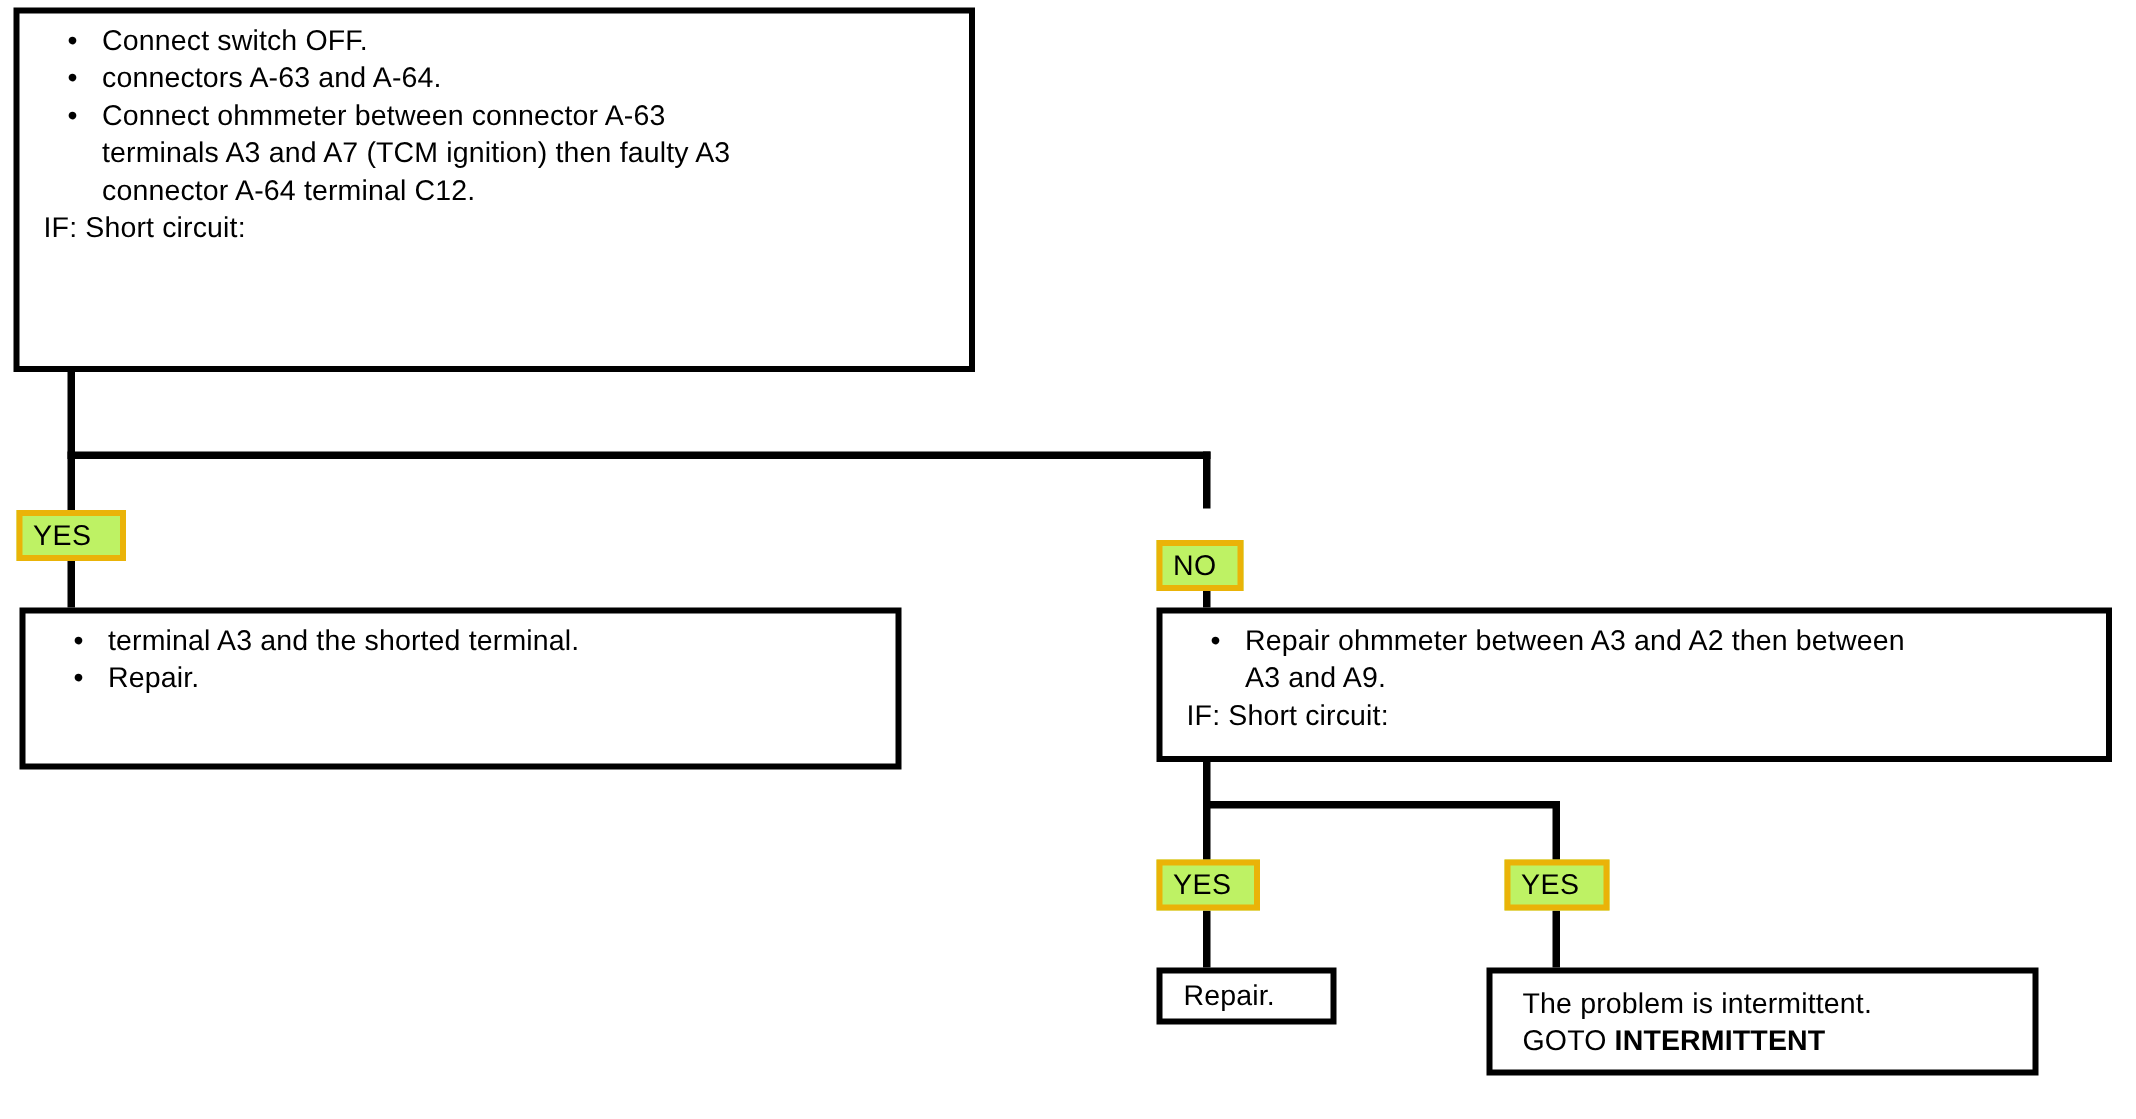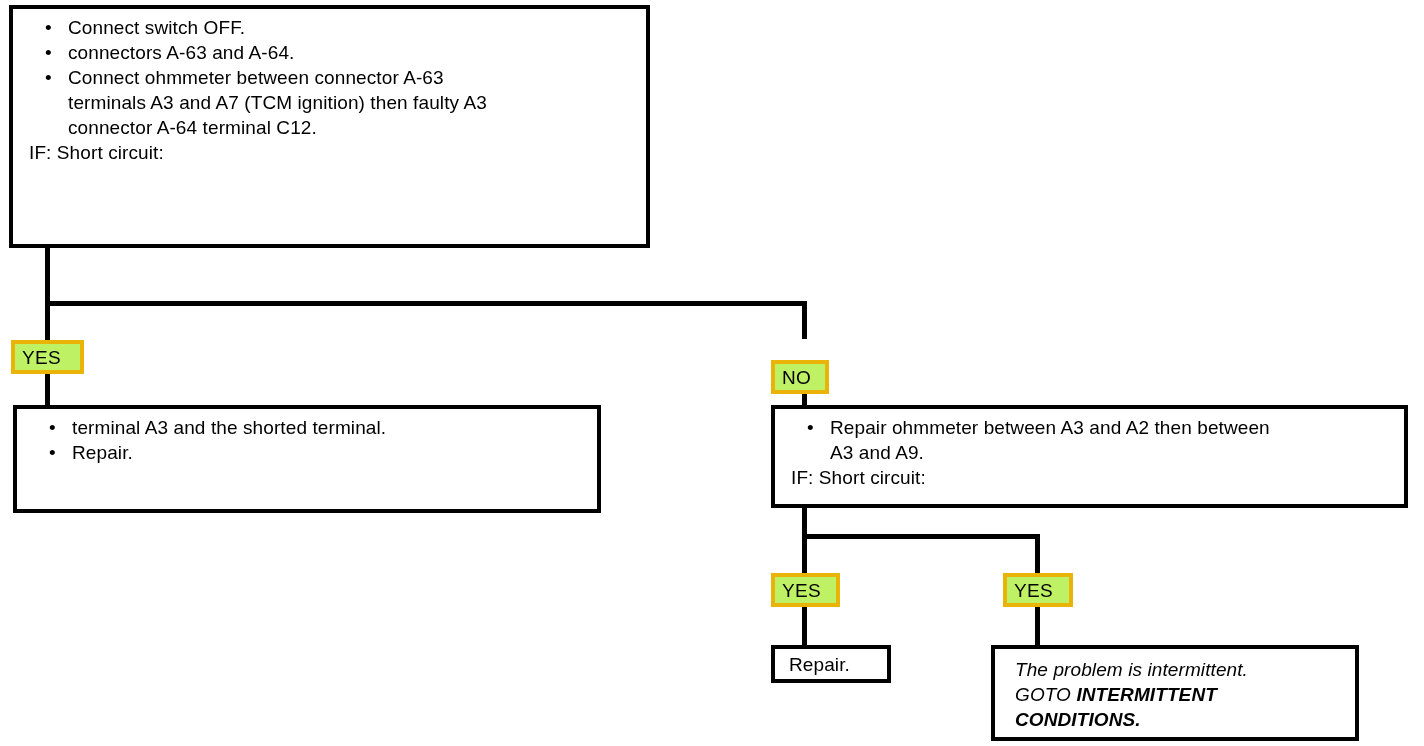--- a/index.html
+++ b/index.html
@@ -170,23 +170,22 @@
 
   <div class="vline" style="left:802px; top:607px; height:41px;"></div>
   <div class="vline" style="left:1035px; top:607px; height:41px;"></div>
 
   <div class="box" style="left:771px; top:645px; width:120px; height:38px;">
     <div class="box-inner" style="padding:3px 6px 2px 14px;">
       <div class="line-row">Repair.</div>
     </div>
   </div>
 
-  <div class="box" style="left:991px; top:645px; width:368px; height:96px;font-style:italic;">
+  <div class="box" style="left:991px; top:645px; width:368px; height:72px;">
     <div class="box-inner" style="padding:8px 8px 4px 20px;">
       <div class="line-row">The problem is intermittent.</div>
       <div class="line-row">
         <span>GOTO </span><span class="bold">INTERMITTENT</span>
       </div>
-      <div class="line-row bold">CONDITIONS.</div>
     </div>
   </div>
 
 </div>
 
 </body></html>

